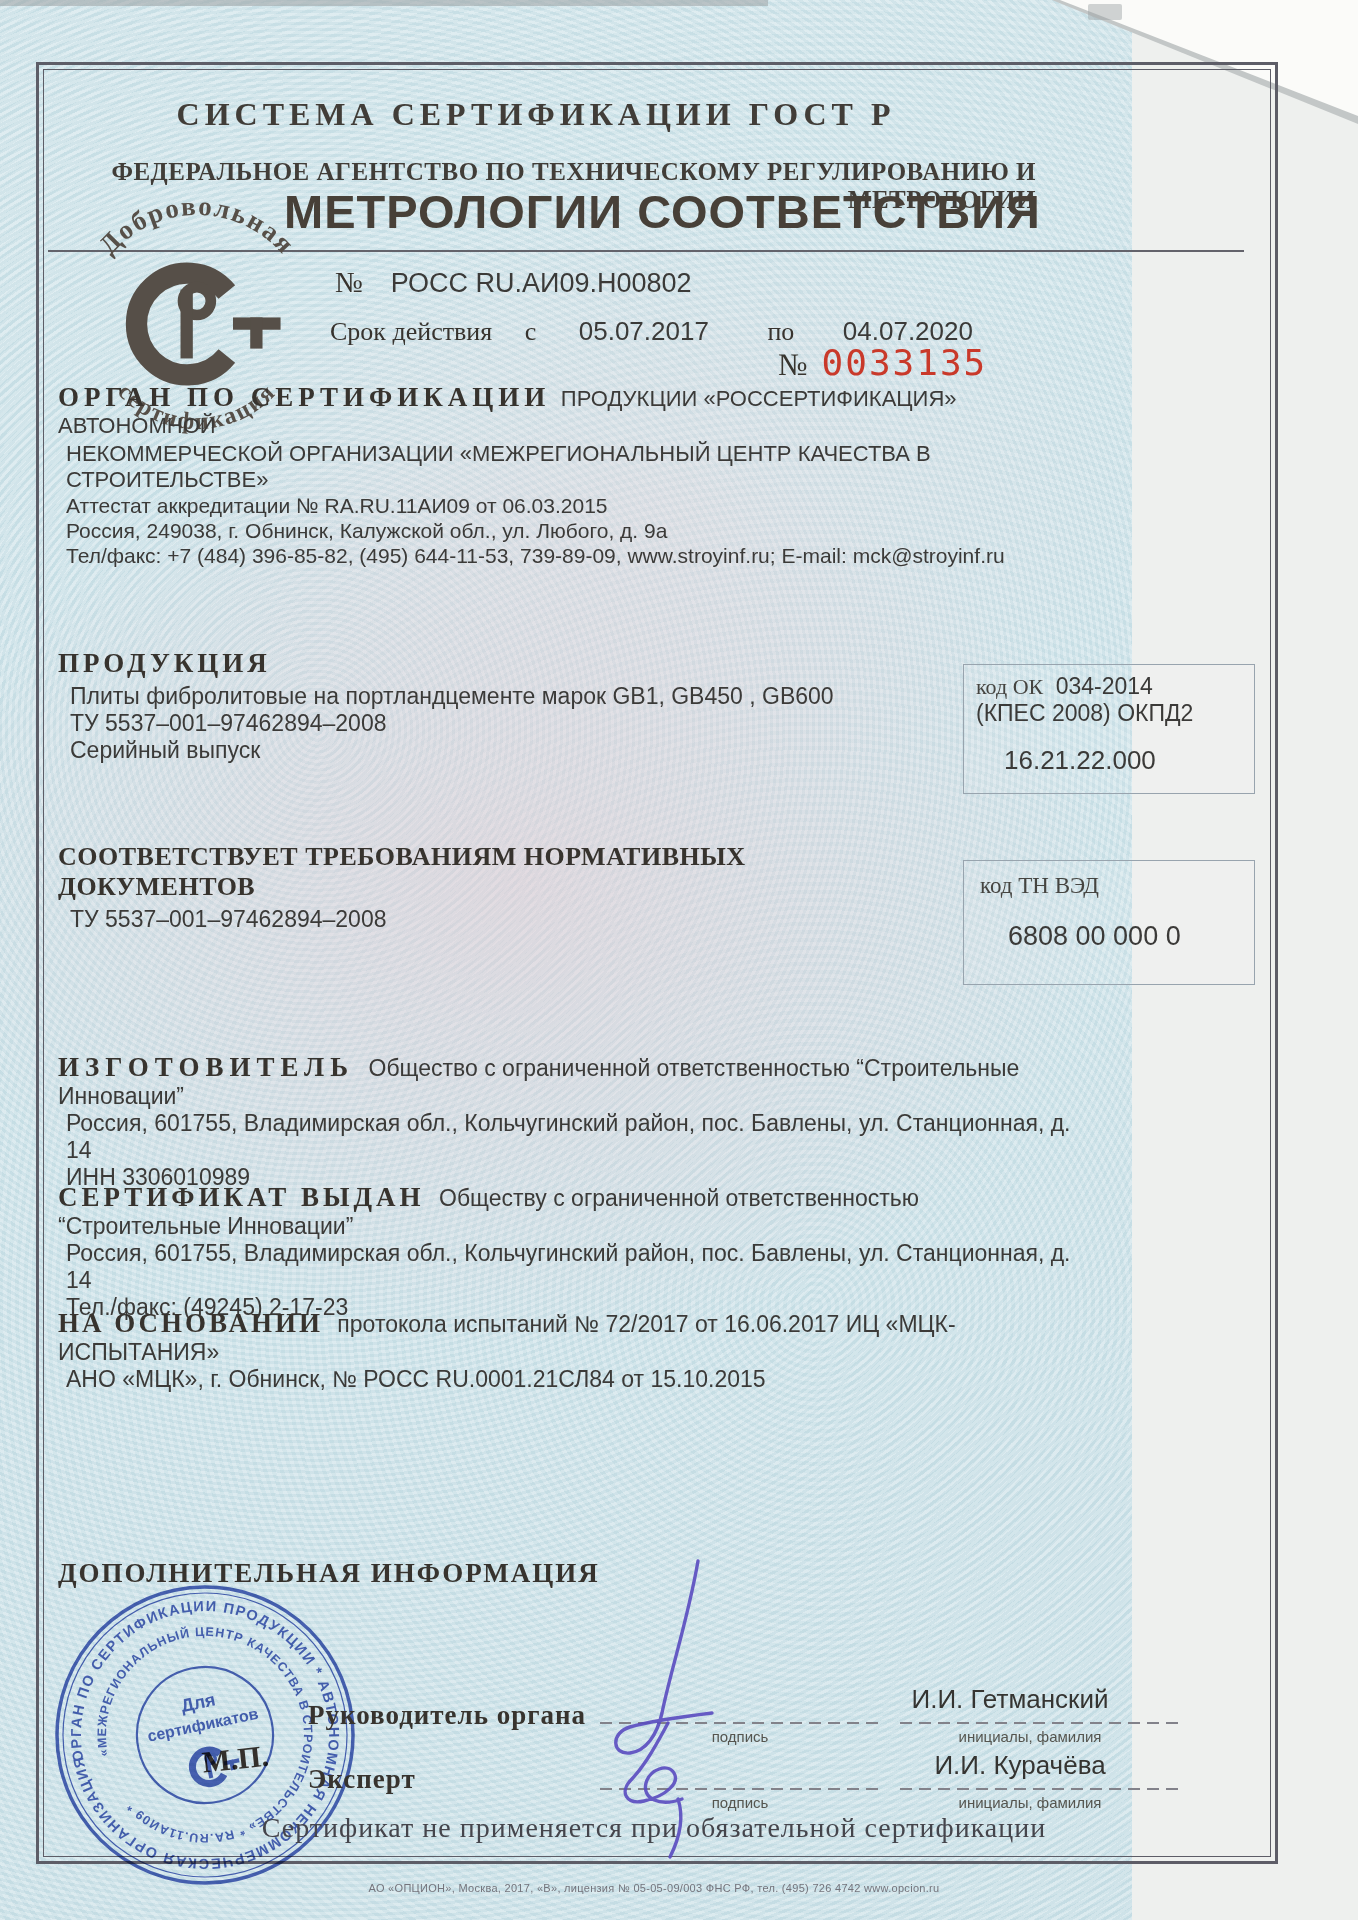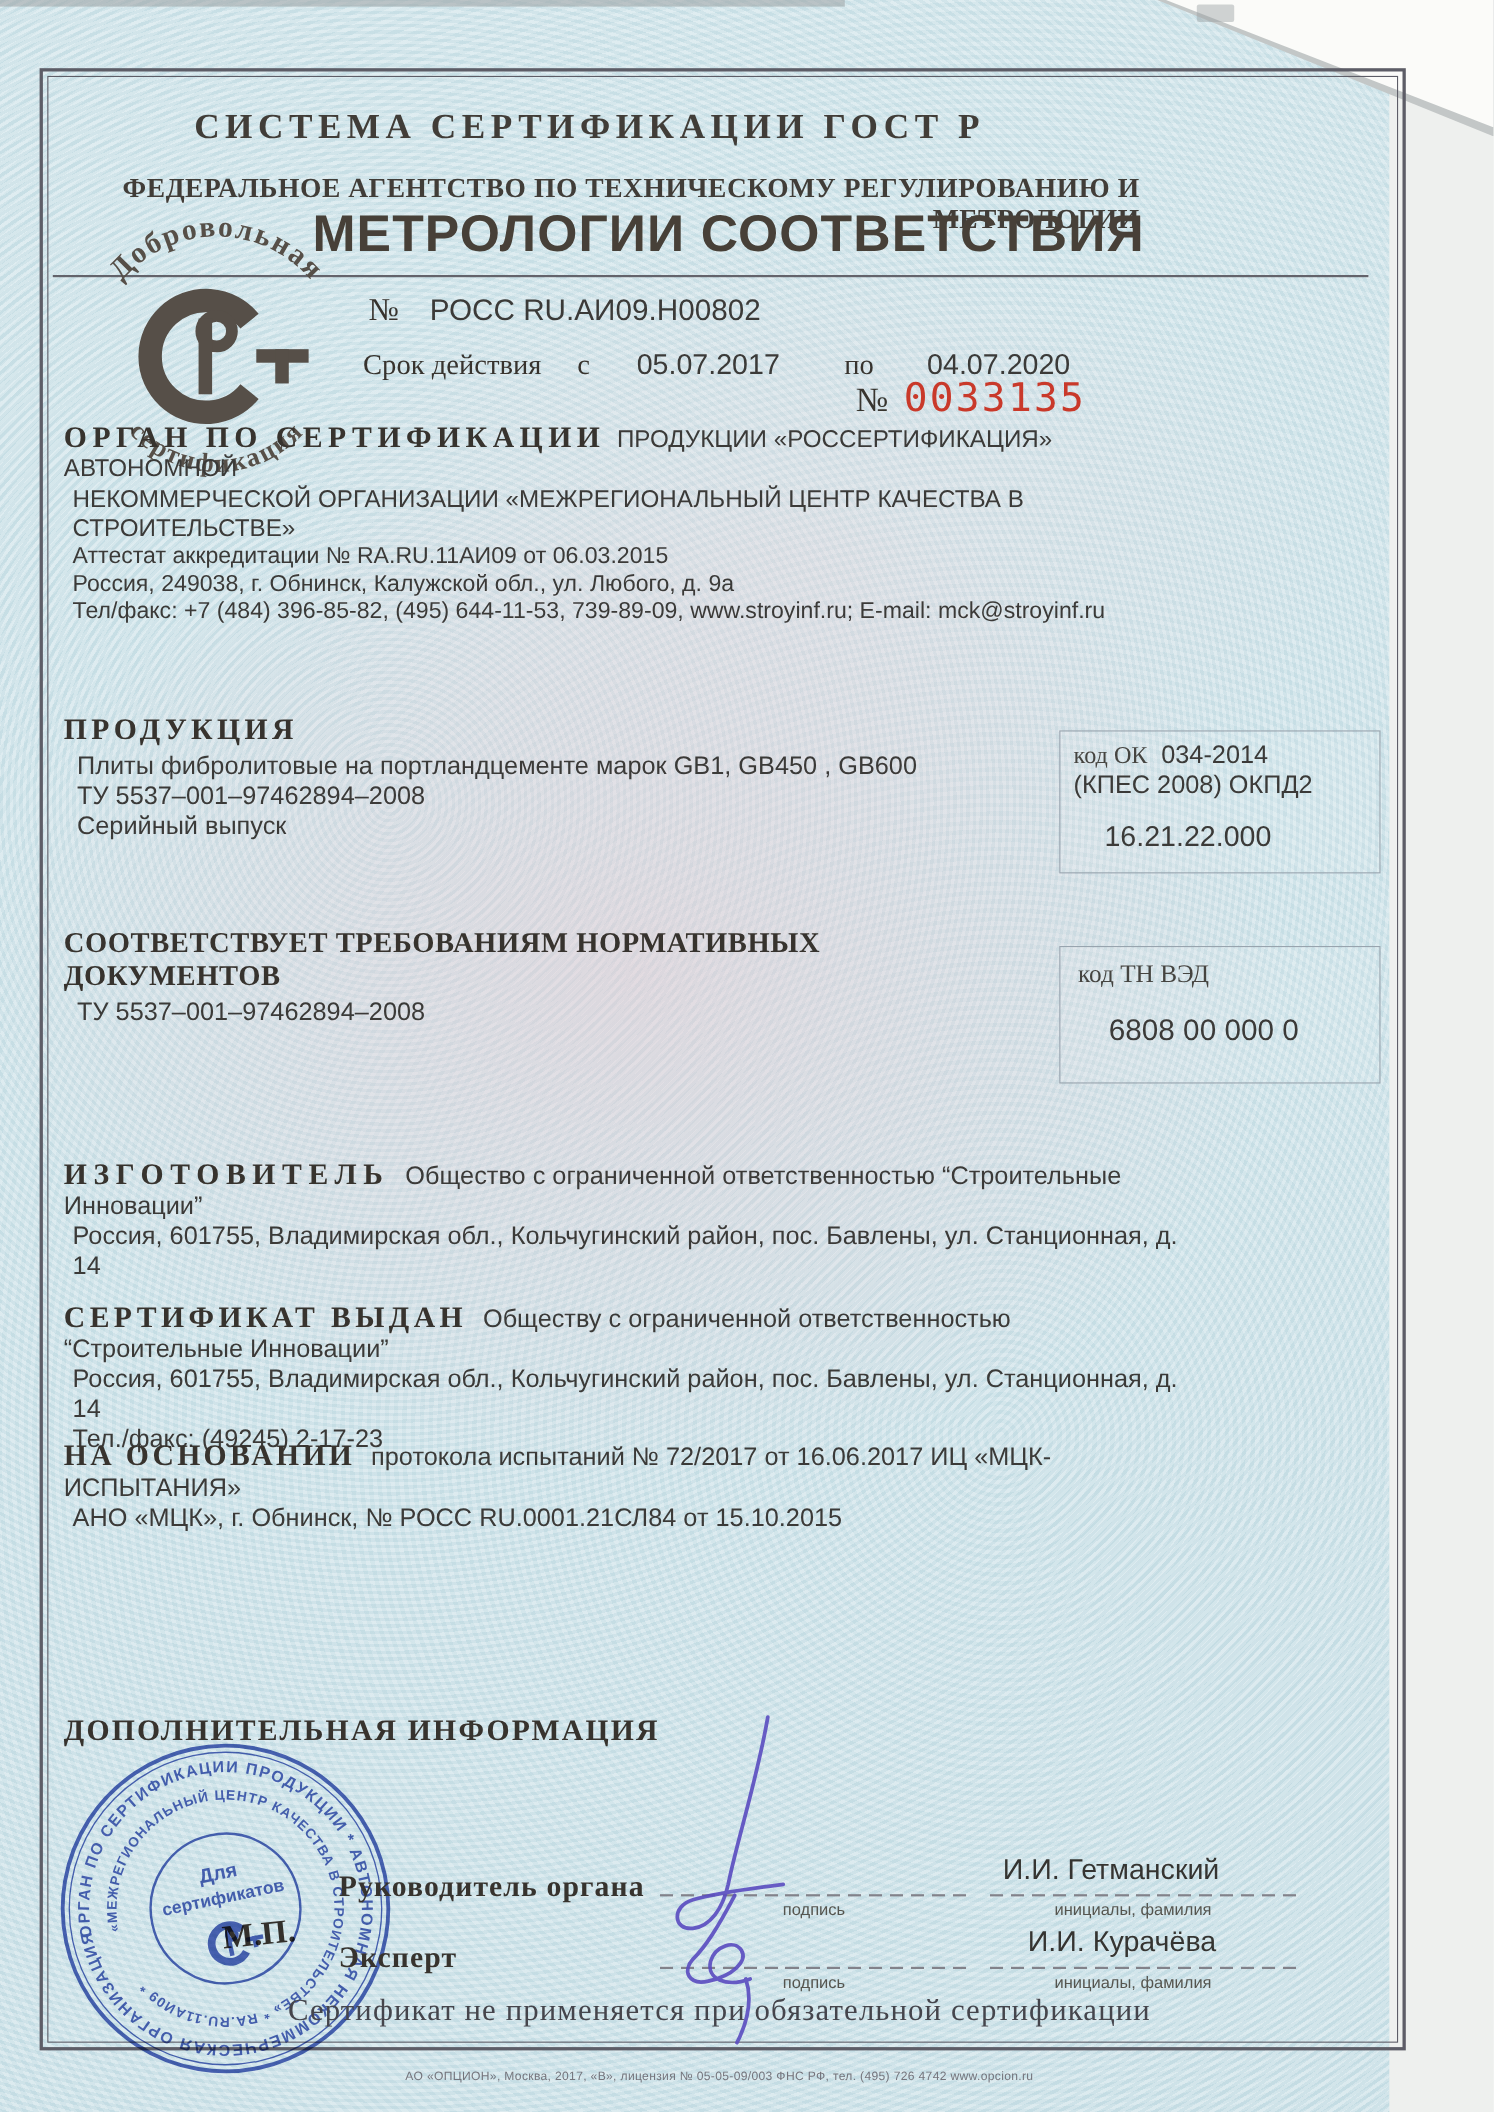--- a/index.html
+++ b/index.html
@@ -4,21 +4,21 @@
 <style>
   html,body{margin:0;padding:0;}
   body{
     width:1358px;height:1920px;position:relative;overflow:hidden;
     background:#eef0ee;
     font-family:"Liberation Sans","DejaVu Sans",sans-serif;
   }
   .abs{position:absolute;}
   
   #paper{
-    left:0;top:0;width:1263px;height:1920px;
+    left:0;top:0;width:1132px;height:1920px;
     background:
       radial-gradient(ellipse 820px 640px at 46% 46%, rgba(232,203,210,.50), rgba(232,203,210,0) 72%),
       radial-gradient(ellipse 700px 420px at 58% 26%, rgba(236,214,219,.30), rgba(236,214,219,0) 70%),
       repeating-radial-gradient(circle at 28% 38%, rgba(255,255,255,.16) 0 3px, rgba(138,185,199,.09) 3px 6px),
       repeating-radial-gradient(circle at 72% 68%, rgba(255,255,255,.13) 0 4px, rgba(138,185,199,.07) 4px 8px),
       linear-gradient(#d3e6eb,#cfe3e9);
   }
   #frame{
     left:36px;top:62px;width:1236px;height:1796px;
     border:3px solid #5d5d67;
@@ -153,20 +153,21 @@
     <div class="serif" style="font-size:23px;color:#454440">код ТН ВЭД</div>
     <div class="sans" style="font-size:27px;color:#3b3a38;margin:22px 0 0 28px">6808 00 000 0</div>
   </div>
 
   <div class="abs" style="left:58px;top:1052px;width:1030px">
     <div>
       <span class="heading section-head" style="font-size:27px;letter-spacing:6px">ИЗГОТОВИТЕЛЬ</span>
       <span class="sans" style="font-size:23px;color:#3b3a38;margin-left:10px">Общество с ограниченной ответственностью “Строительные Инновации”</span>
     </div>
     <div class="body-line sans" style="margin-left:8px">Россия, 601755, Владимирская обл., Кольчугинский район, пос. Бавлены, ул. Станционная, д. 14</div>
+    <div class="body-line sans" style="margin-left:8px">ИНН 3306010989</div>
   </div>
 
   <div class="abs" style="left:58px;top:1182px;width:1030px">
     <div>
       <span class="heading section-head" style="font-size:27px;letter-spacing:4px">СЕРТИФИКАТ ВЫДАН</span>
       <span class="sans" style="font-size:23px;color:#3b3a38;margin-left:10px">Обществу с ограниченной ответственностью “Строительные Инновации”</span>
     </div>
     <div class="body-line sans" style="margin-left:8px">Россия, 601755, Владимирская обл., Кольчугинский район, пос. Бавлены, ул. Станционная, д. 14</div>
     <div class="body-line sans" style="margin-left:8px">Тел./факс: (49245) 2-17-23</div>
   </div>

